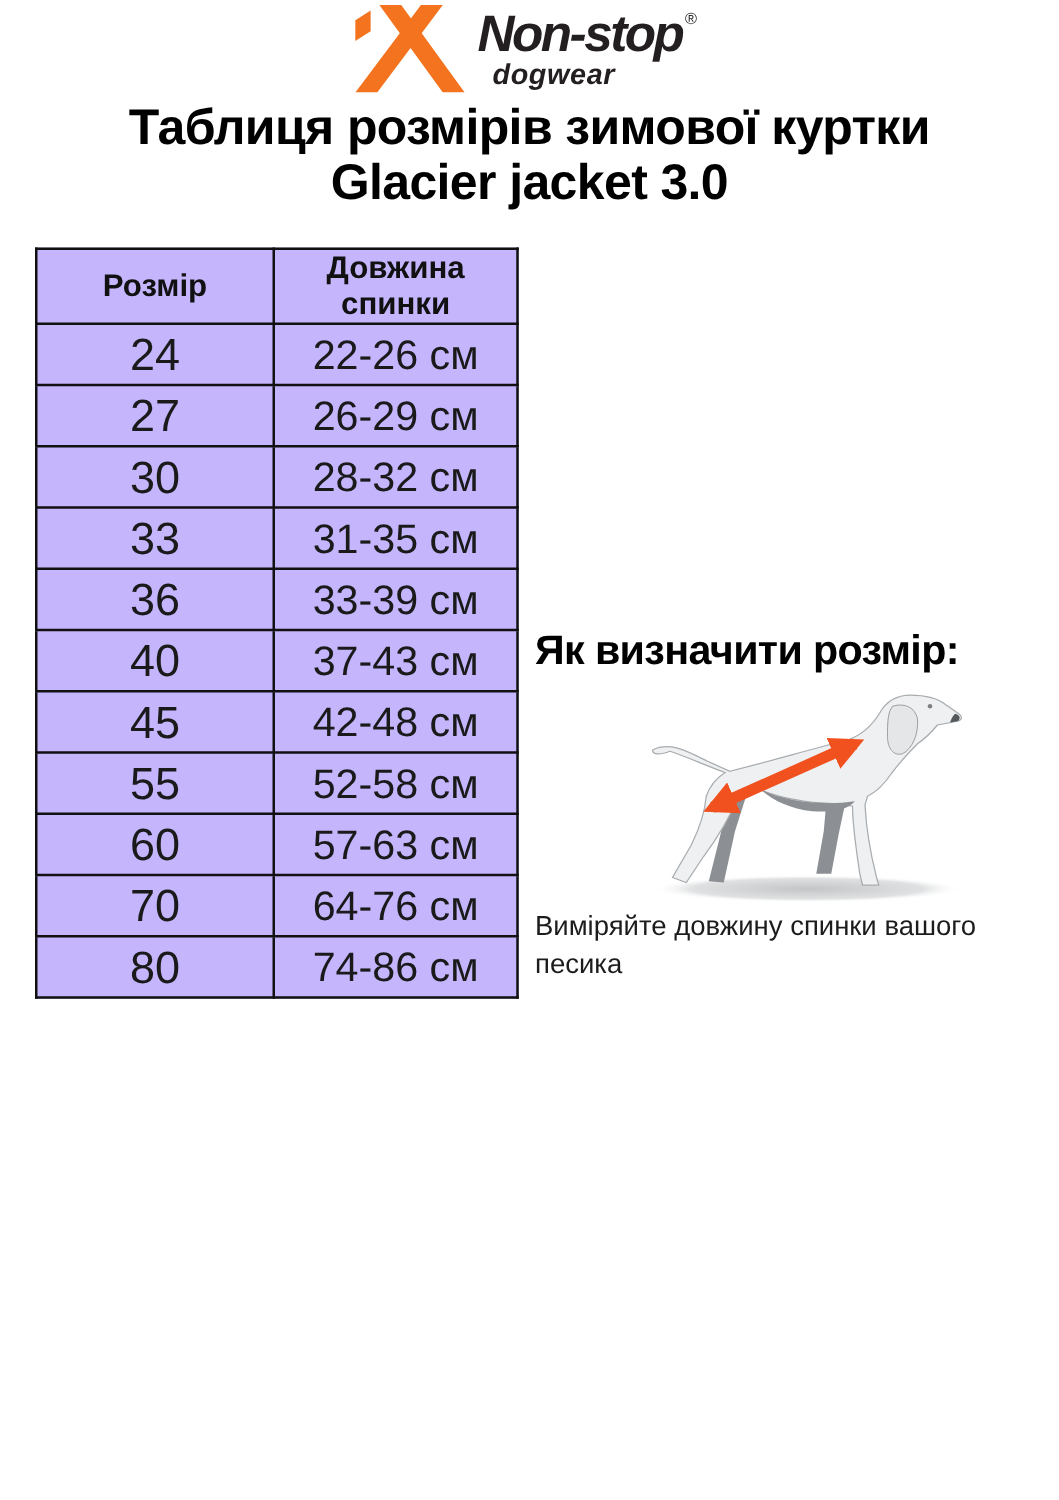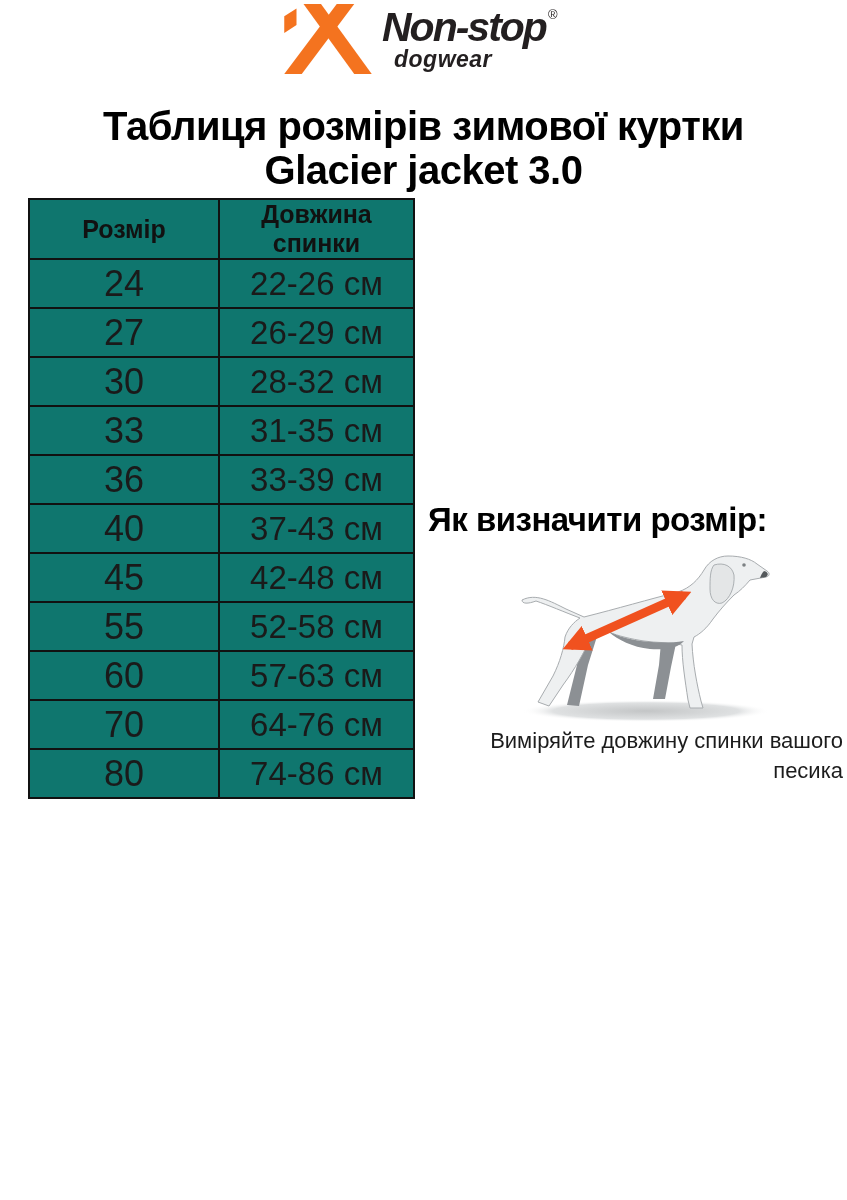--- a/index.html
+++ b/index.html
@@ -17,29 +17,29 @@
   .logo { position:absolute; left:284px; top:4px; display:flex; align-items:center; gap:10px; }
   .logo-icon svg { width:88px; height:70px; display:block; }
   .logo-text { font-style:italic; color:#231f20; line-height:1; }
   .brand-row { display:flex; align-items:flex-start; }
   .brand { font-size:41px; font-weight:800; letter-spacing:-2px; }
   .reg { font-size:13px; margin-top:1px; margin-left:2px; font-style:normal; }
   .sub { font-size:23px; font-weight:700; margin-left:12px; margin-top:1px; letter-spacing:0.5px; }
 
   
   .title {
-    position:absolute; left:0; top:104px; width:847px;
+    position:absolute; left:0; top:80px; width:847px;
     text-align:center; font-weight:800; font-size:40px;
     line-height:1.1; letter-spacing:-0.5px; color:#000;
   }
 
   
   table.size-table {
     position:absolute; left:28px; top:198px;
-    border-collapse:collapse; background:#0f766e;
+    border-collapse:collapse; background:#c4b5fd;
   }
   .size-table th, .size-table td {
     border:2px solid #111; text-align:center; vertical-align:middle;
   }
   .size-table th { font-size:25px; font-weight:700; line-height:1.15; height:60px; }
   .size-table th.col-size { width:190px; }
   .size-table th.col-back { width:195px; padding:0 26px; }
   .size-table td { height:49px; font-weight:400; color:#1a1a1a; }
   .size-table td.cell-size { font-size:36px; }
   .size-table td.cell-back { font-size:33px; }
@@ -47,21 +47,21 @@
   
   .guide-heading {
     position:absolute; left:428px; top:501px; width:415px;
     text-align:left; font-size:33px; font-weight:800; color:#000;
     letter-spacing:-0.5px;
   }
   .dog-figure { position:absolute; left:498px; top:549px; width:300px; height:175px; }
   .dog-figure svg { width:100%; height:100%; display:block; }
   .guide-caption {
     position:absolute; left:428px; top:726px; width:415px;
-    text-align:right; font-size:22px; line-height:1.35; color:#1c1c1c;
+    text-align:left; font-size:22px; line-height:1.35; color:#1c1c1c;
   }
 </style>
 </head>
 <body>
 
 <div class="page">
 
   <div class="logo">
     <span class="logo-icon">
       <svg viewBox="0 0 100 80" xmlns="http://www.w3.org/2000/svg" aria-hidden="true">

